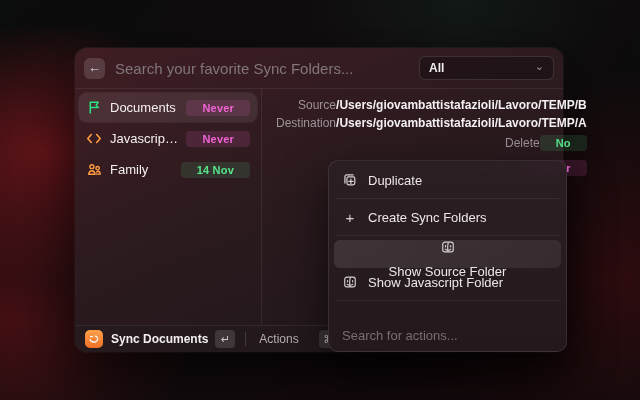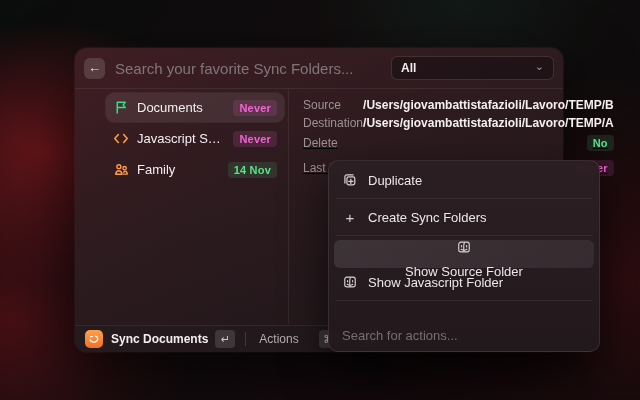--- a/index.html
+++ b/index.html
@@ -32,52 +32,52 @@
     width:21px; height:21px; flex:0 0 auto; border:none; cursor:pointer;
     background:rgba(255,255,255,.14); border-radius:6px;
     color:#e6e1e3; font-size:13px; line-height:20px; text-align:center;
   }
   .search-input {
     flex:1; background:transparent; border:none; outline:none;
     font-family:"Liberation Sans",sans-serif; font-size:15px; color:#efeaec;
   }
   .search-input::placeholder { color:#80767b; }
   .filter-dd {
-    width:163px; height:24px; flex:0 0 auto; display:flex; align-items:center;
+    width:135px; height:24px; flex:0 0 auto; display:flex; align-items:center;
     border:1px solid rgba(255,255,255,.13); border-radius:6px;
     background:rgba(16,11,13,.45); padding:0 9px; cursor:pointer;
   }
   .filter-dd .val { font-size:12px; font-weight:bold; color:#f1edef; flex:1; }
   .filter-dd .chev { font-size:11px; color:#9e9599; margin-top:-4px; }
   .hdiv { height:1px; background:rgba(255,255,255,.07); }
   
   .content { display:flex; height:235px; }
-  .list { width:187px; flex:0 0 auto; padding:4px 4px; border-right:1px solid rgba(255,255,255,.07);margin-left:27px; }
+  .list { width:187px; flex:0 0 auto; padding:4px 4px; border-right:1px solid rgba(255,255,255,.07); }
   .row {
     height:29px; margin-bottom:2px; display:flex; align-items:center; gap:8px;
     padding:0 7px; border-radius:8px; cursor:pointer;
   }
   .row.sel { background:rgba(255,255,255,.085); box-shadow:0 0 0 1px rgba(255,255,255,.06); }
   .row .lbl { flex:1; font-size:13px; color:#f3eff1; white-space:nowrap; overflow:hidden; text-overflow:ellipsis; }
   .ic { width:16px; height:16px; flex:0 0 auto; display:flex; align-items:center; justify-content:center; }
   .badge {
-    font-size:11px; font-weight:bold; padding:2px 6px; border-radius:4px; flex:0 0 auto;
+    font-size:11px; font-weight:bold; padding:2px 16px; border-radius:4px; flex:0 0 auto;
     letter-spacing:.2px;
   }
   .badge.pink { color:#f263d5; background:rgba(242,99,213,.14); }
   .badge.green { color:#57e389; background:rgba(87,227,137,.13); }
   
   .details { flex:1; padding:7px 12px 0 14px; }
-  .drow { display:flex; align-items:center; justify-content:space-between; height:17px; margin-bottom:1px; }
-  .drow.tall { height:21px; margin-top:1px;text-decoration:underline; }
+  .drow { display:flex; align-items:center; justify-content:flex-end; height:17px; margin-bottom:1px; }
+  .drow.tall { height:21px; margin-top:1px; }
   .dlbl { font-size:12px; color:#9d9297; }
   .dval { font-size:12px; font-weight:bold; color:#f4f0f2; }
   
   .menu {
-    position:absolute; left:253px; top:112px; width:272px; z-index:5;
+    position:absolute; left:253px; top:112px; width:239px; z-index:5;
     background:linear-gradient(180deg, rgba(44,31,36,.985), rgba(35,25,29,.985));
     border:1px solid rgba(255,255,255,.09); border-radius:10px;
     box-shadow:0 18px 45px rgba(0,0,0,.6);
     padding:5px 5px 0 5px;
   }
   .mitem {
     height:28px; display:flex; align-items:center; gap:10px; padding:0 8px;
     border-radius:6px; cursor:pointer; color:#ece7e9; font-size:13px;
   }
   .mitem.sel { background:linear-gradient(90deg, rgba(255,255,255,.10), rgba(255,255,255,.07));flex-direction:column; }

